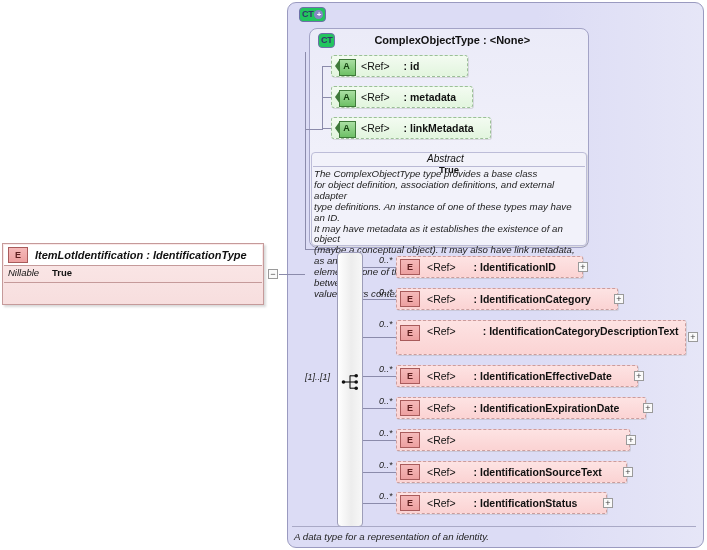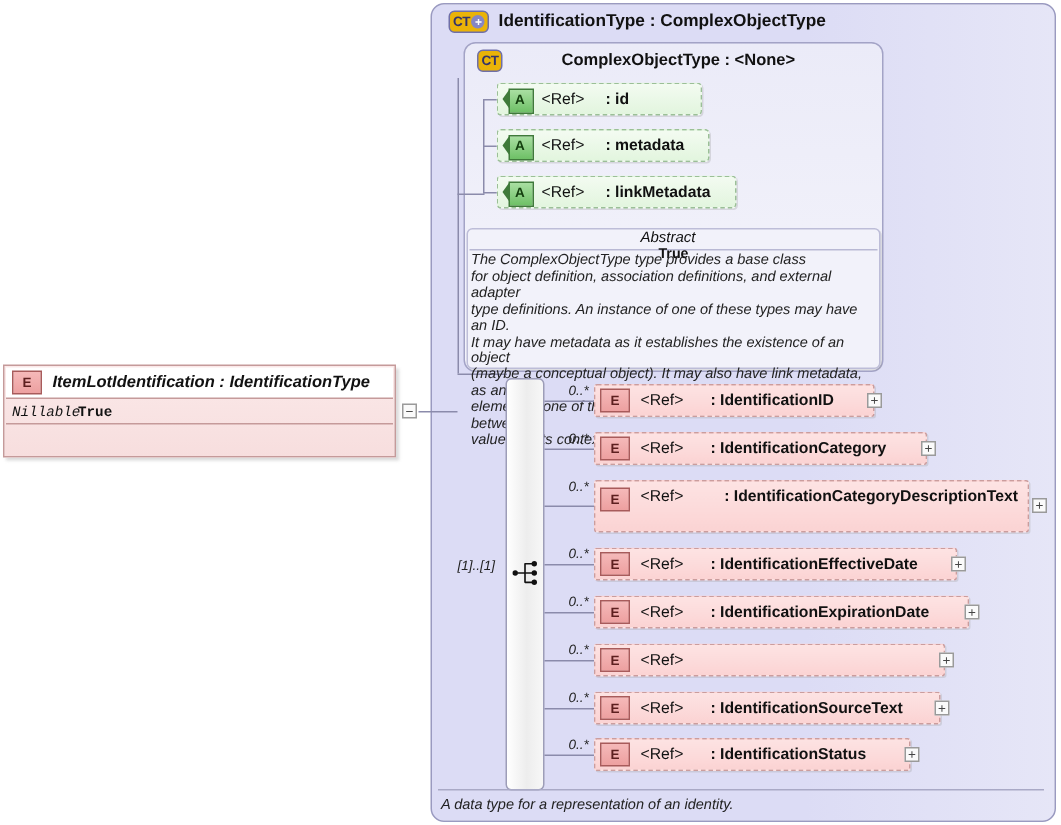--- a/index.html
+++ b/index.html
@@ -26,21 +26,21 @@
   }
   #ct-outer-head{
     left:299px;top:5px;width:400px;height:18px;
     display:flex;align-items:center;gap:6px;
   }
   .badge{
     display:inline-flex;align-items:center;justify-content:center;
     font-family:"Liberation Sans", sans-serif;
     font-size:9px;font-weight:bold;letter-spacing:-.3px;
     border:1px solid #6f6fa8;border-radius:4px;
-    background:#eab308;color:#33336b;
+    background:#22c55e;color:#33336b;
     height:13px;padding:0 2px;line-height:1;
   }
   .badge .plus{
     display:inline-block;width:9px;height:9px;margin-left:1px;
     border-radius:50%;background:#8686c4;color:#fff;
     font-size:8px;line-height:9px;text-align:center;font-weight:bold;
   }
   .ct-title{font-size:11.5px;font-weight:bold;color:#111;white-space:nowrap;}
 
   
@@ -122,22 +122,22 @@
   .sqE{
     width:18px;height:14px;flex:0 0 auto;
     background:linear-gradient(to bottom,#f5b9b9,#eda0a0);
     border:1px solid #a85b5b;
     display:flex;align-items:center;justify-content:center;
     font-size:9px;font-weight:bold;color:#5d1f1f;
   }
   #left-el-title{font-size:11px;font-weight:bold;color:#111;white-space:nowrap;font-style:italic;}
   #left-nil-row{
     left:4px;top:267px;width:258px;height:16px;
-    display:flex;align-items:center;padding-left:4px;
-    border-bottom:1px solid #c59a9a;box-sizing:border-box;font-family:Liberation Mono, monospace;
+    display:flex;padding-left:4px;
+    border-bottom:1px solid #c59a9a;box-sizing:border-box;
   }
   .nil-key{font-style:italic;font-size:9.5px;width:44px;color:#111;}
   .nil-val{font-size:9.5px;font-weight:bold;color:#111;}
   #left-doc{
     left:4px;top:284px;width:258px;height:19px;
     display:flex;align-items:center;padding-left:4px;
     font-style:italic;font-size:9.5px;color:#222;box-sizing:border-box;
   }
 
   
@@ -189,21 +189,20 @@
 
 <div class="canvas">
 
   <div class="abs" id="ct-outer"></div>
 
   <div class="abs" id="ct-outer-head">
     <span class="badge">
       <span>CT</span>
         <span class="plus">+</span>
     </span>
-    <span class="ct-title">IdentificationType : ComplexObjectType</span>
   </div>
 
   <div class="abs" id="ct-inner"></div>
 
   <div class="abs" id="ct-inner-head">
     <span class="badge">
       <span>CT</span>
     </span>
     <span class="ct-sub-title">ComplexObjectType : &lt;None&gt;</span>
   </div>

